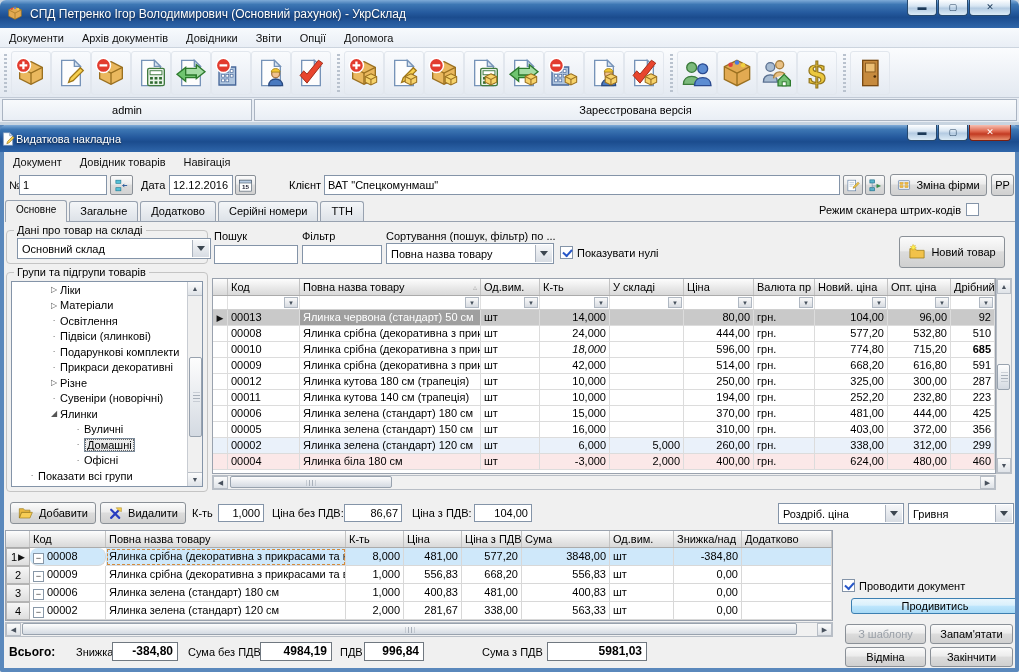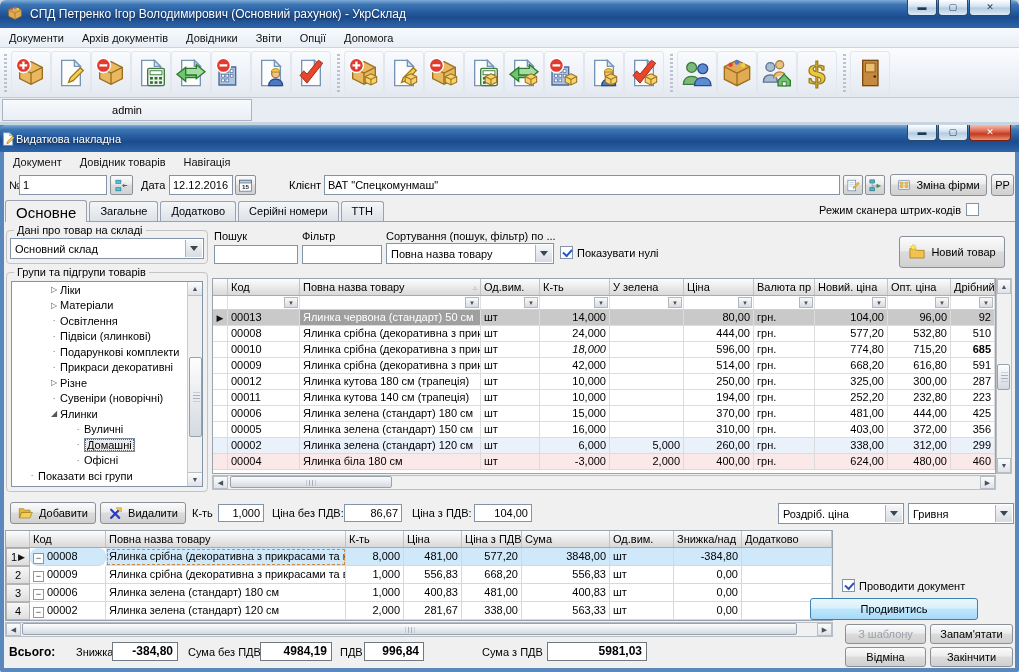--- a/index.html
+++ b/index.html
@@ -67,21 +67,21 @@
     background:linear-gradient(#f6f7f9,#d7dce3);border-left:1px solid #aab2be;}
   .combo .dd::after{content:"";position:absolute;left:4px;top:6px;border:4px solid transparent;border-top:5px solid #3c4650;}
   .cb{position:absolute;width:13px;height:13px;background:#fff;border:1px solid #8494a8;}
   .cb.on::after{content:"";position:absolute;left:2px;top:2px;width:7px;height:4px;
     border-left:2px solid #2757c8;border-bottom:2px solid #2757c8;transform:rotate(-48deg);}
 
   
   .tabs{position:absolute;left:1px;top:48px;right:0;height:22px;border-bottom:1px solid #98a2b0;display:flex;align-items:flex-end;}
   .tab{padding:3px 10px 4px;border:1px solid #98a2b0;border-bottom:none;border-radius:3px 3px 0 0;
     background:linear-gradient(#f4f6f8,#dde2e8);margin-right:2px;height:20px;}
-  .tab.active{background:#f0f0f0;height:22px;position:relative;top:1px;font-size:15px;}
+  .tab.active{background:#f0f0f0;height:22px;position:relative;top:1px;font-size:10px;}
 
   
   .gbox{position:absolute;border:1px solid #c4c4c4;border-radius:4px;}
   .gb-title{position:absolute;top:-7px;left:7px;background:#f0f0f0;padding:0 3px;font-size:11px;white-space:nowrap;}
   .treebox{position:absolute;left:4px;top:8px;right:4px;bottom:4px;background:#fff;border:1px solid #8494a8;overflow:hidden;}
   .tree-item{height:15.5px;display:flex;align-items:center;white-space:nowrap;font-size:11px;}
   .tree-item .tw{width:12px;flex:none;text-align:center;font-size:8px;color:#555;}
   .ti-l0{padding-left:14px;} .ti-l1{padding-left:36px;} .ti-l2{padding-left:60px;}
   .tree-item.sel .tl{border:1px solid #7a8a9a;background:#ececec;outline:1px dotted #666;outline-offset:-2px;padding:0 2px;}
   .tree-sb{position:absolute;right:0;top:0;bottom:0;width:15px;background:#f0f0f0;border-left:1px solid #c8ccd2;}
@@ -390,20 +390,21 @@
           <svg width="32" height="32" viewBox="0 0 24 24">
             <rect x="6.5" y="2.5" width="11.5" height="19" fill="#c68a3e" stroke="#7a4a12"></rect>
             <rect x="8.6" y="4.6" width="7.2" height="6.6" fill="#ecbe74" stroke="#8a5a1e" stroke-width="0.7"></rect>
             <circle cx="15.6" cy="14.6" r="1" fill="#4a2a08"></circle>
           </svg>
         </button>
       </div>
     </div>
   <div class="statusbar">
     <div class="st st-user">admin</div>
+    <div class="st st-ver">Зареєстрована версія</div>
   </div>
 </div>
 
 <div class="docwin">
   <div class="doc-frame"></div>
   <div class="doc-title">
     <span class="t-ico" id="doc-ico">
         <svg width="16" height="16" viewBox="0 0 24 24">
           <path d="M5 2.5h9.5l4.5 4.5v14.5H5z" fill="#fdfdfd" stroke="#7693b8"></path>
           <path d="M14.5 2.5V7H19z" fill="#d9e5f1" stroke="#7693b8"></path>
@@ -489,21 +490,21 @@
         <div class="tab">Загальне</div>
         <div class="tab">Додатково</div>
         <div class="tab">Серійні номери</div>
         <div class="tab">ТТН</div>
       </div>
     <span class="lbl" style="right:54px;top:52px;">Режим сканера штрих-кодів</span>
     <span class="cb" style="right:36px;top:51px;"></span>
 
     <div class="gbox" style="left:2px;top:78px;width:202px;height:34px;">
       <span class="gb-title">Дані про товар на складі</span>
-      <div class="combo" style="left:3px;top:7px;width:194px;height:21px;position:absolute;">
+      <div class="combo" style="left:10px;top:7px;width:194px;height:21px;position:absolute;">
         <span>Основний склад</span>
           <span class="dd"></span>
       </div>
     </div>
     <div class="gbox" style="left:2px;top:120px;width:202px;height:220px;">
       <span class="gb-title">Групи та підгрупи товарів</span>
       <div class="treebox">
         <div id="tree-items">
             <div class="tree-item ti-l1">
               <span class="tw">▷</span>
@@ -587,21 +588,21 @@
       <span>Новий товар</span>
     </button>
 
     <div class="grid" id="main-grid" style="left:208px;top:126px;width:784px;height:196px;">
         <div class="g-h">
           <div class="g-hc" style="width: 15px;"></div>
           <div class="g-hc" style="width: 72px;">Код</div>
           <div class="g-hc" style="width: 181px;">Повна назва товару<span class="sortmark">▵</span></div>
           <div class="g-hc" style="width: 59px;">Од.вим.</div>
           <div class="g-hc" style="width: 70px;">К-ть</div>
-          <div class="g-hc" style="width: 74px;">У зелена</div>
+          <div class="g-hc" style="width: 74px;">У складі</div>
           <div class="g-hc" style="width: 70px;">Ціна</div>
           <div class="g-hc" style="width: 61px;">Валюта пр</div>
           <div class="g-hc" style="width: 73px;">Новий. ціна</div>
           <div class="g-hc" style="width: 63px;">Опт. ціна</div>
           <div class="g-hc" style="width: 44px;">Дрібний</div>
         </div>
         <div class="fr">
           <div class="fc" style="width: 15px;"></div>
           <div class="fc" style="width: 72px;">
             <span class="fbtn">▼</span>
@@ -878,21 +879,21 @@
     <div class="sb-h" style="left:1px;top:470px;width:828px;">
       <div class="sb-a">◀</div>
       <div class="sb-tr">
           <div class="sb-th h" style="left:1px;width:775px;"></div>
         </div>
       <div class="sb-a">▶</div>
     </div>
 
     <span class="cb on" style="left:838px;top:427px;"></span>
     <span class="lbl" style="left:855px;top:428px;">Проводити документ</span>
-    <button class="btn default" style="left:806px;top:446px;width:168px;height:22px;">Продивитись</button>
+    <button class="btn default" style="left:847px;top:446px;width:168px;height:16px;">Продивитись</button>
     <button class="btn disabled" style="left:841px;top:472px;width:81px;height:20px;">З шаблону</button>
     <button class="btn" style="left:926px;top:472px;width:83px;height:20px;">Запам'ятати</button>
     <button class="btn" style="left:841px;top:495px;width:81px;height:20px;">Відміна</button>
     <button class="btn" style="left:926px;top:495px;width:83px;height:20px;">Закінчити</button>
 
     <span class="lbl" style="left:5px;top:493px;font-weight:bold;font-size:12px;">Всього:</span>
     <span class="lbl" style="left:72px;top:494px;">Знижка</span>
     <span class="tot" style="left:108px;top:490px;width:66px;">-384,80</span>
     <span class="lbl" style="left:184px;top:494px;">Сума без ПДВ</span>
     <span class="tot" style="left:256px;top:490px;width:72px;">4984,19</span>

